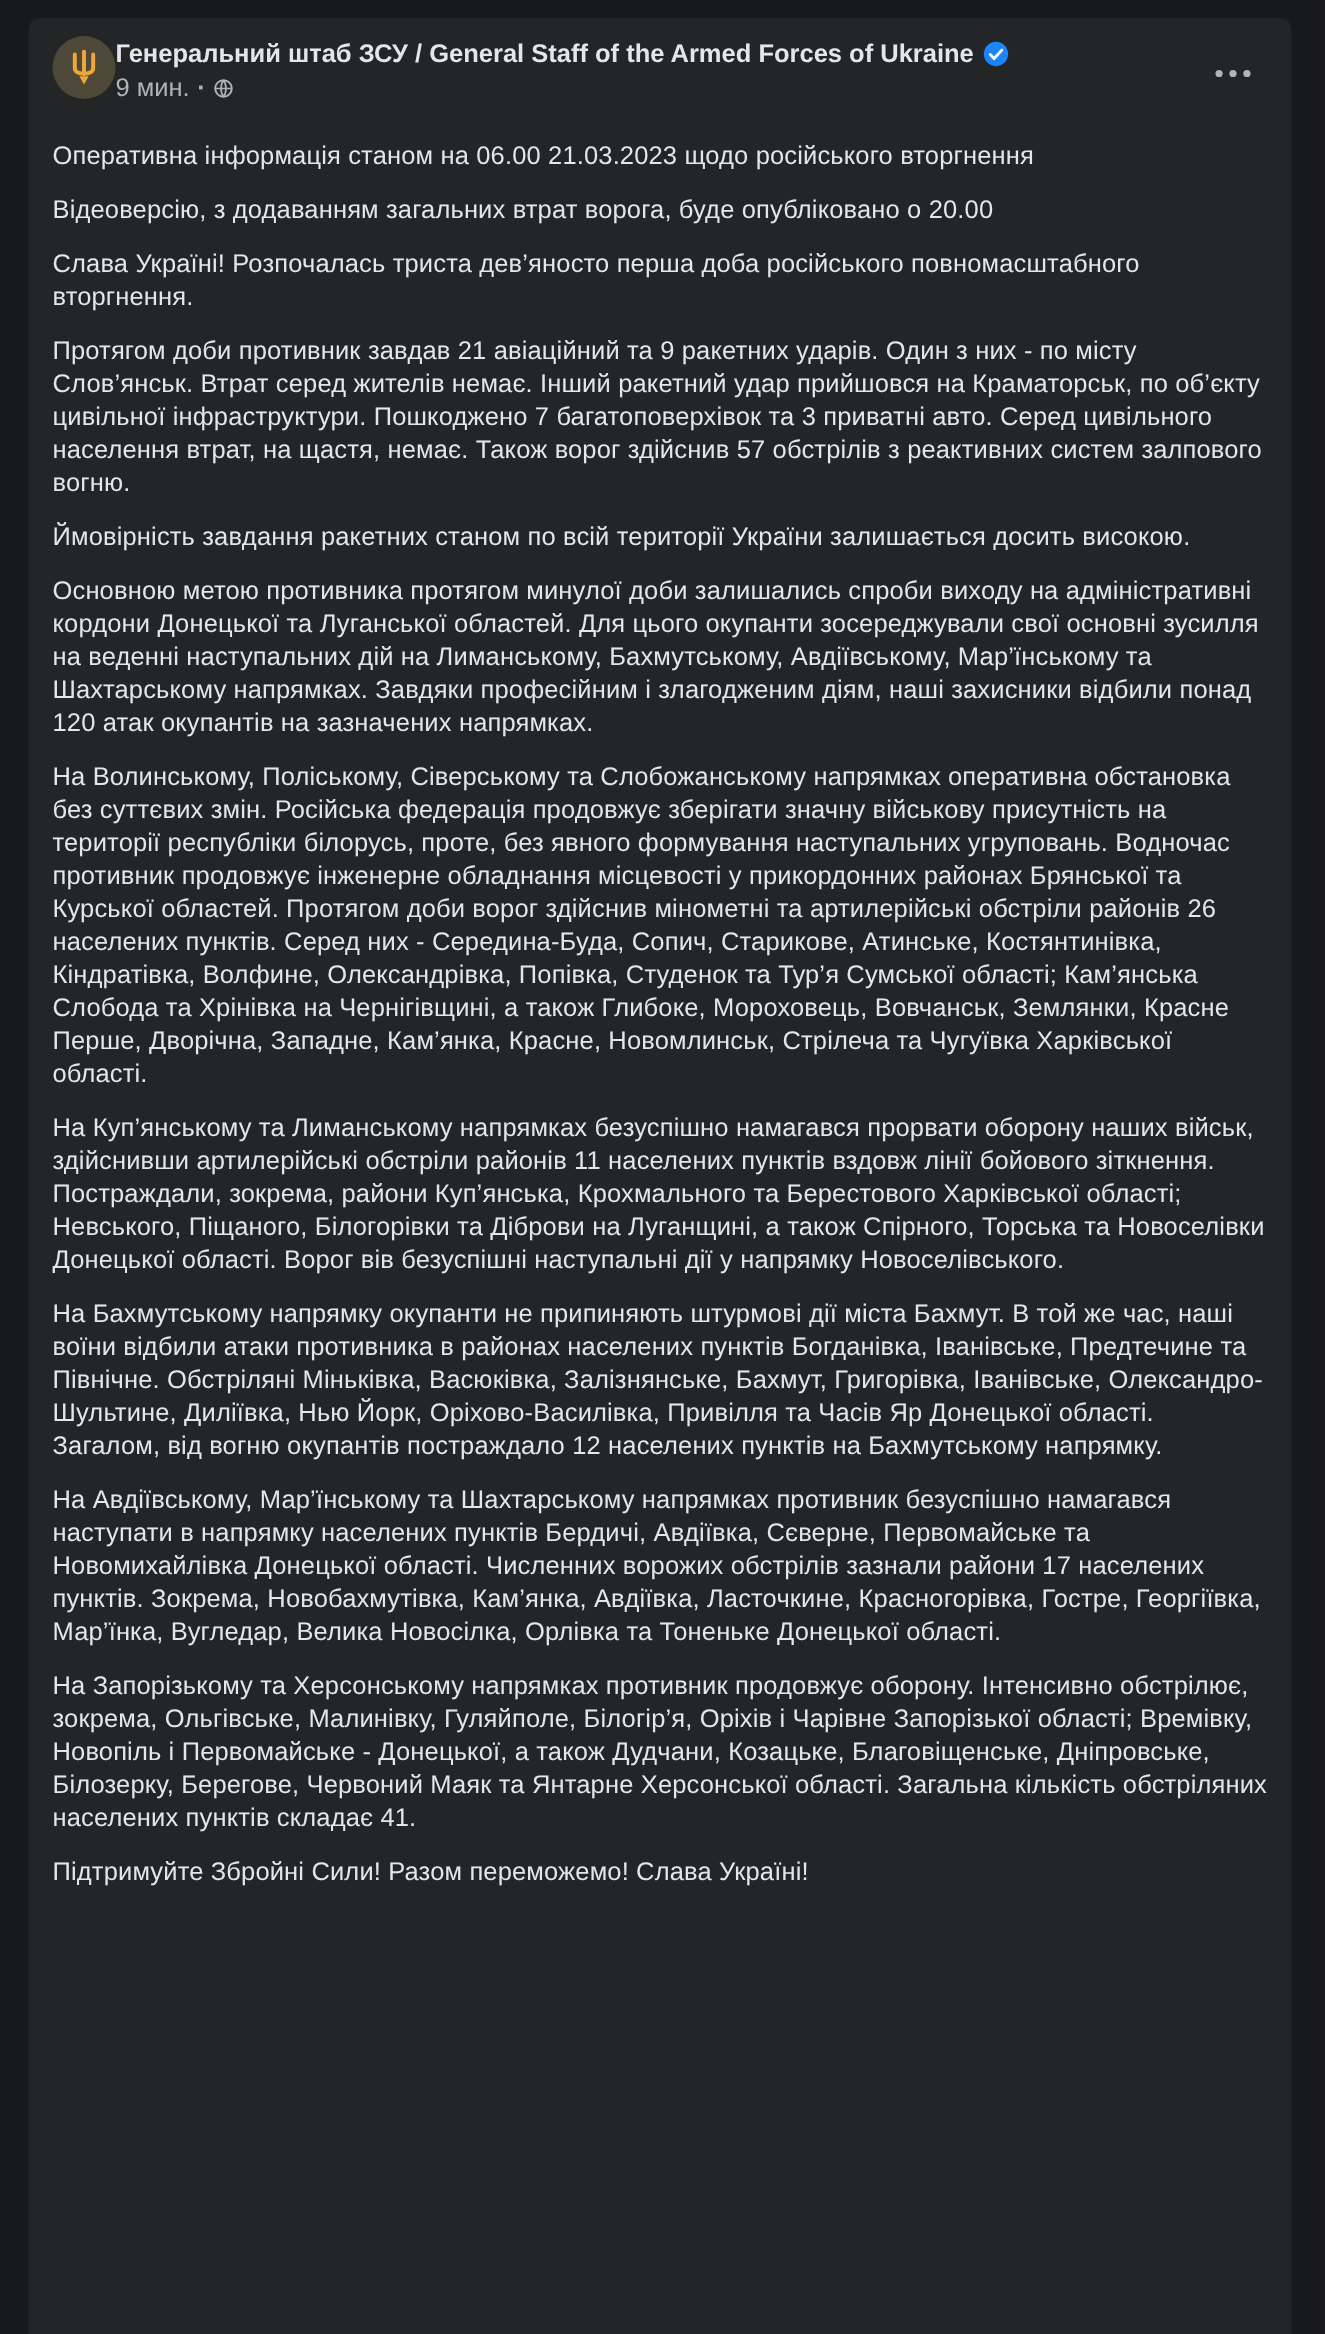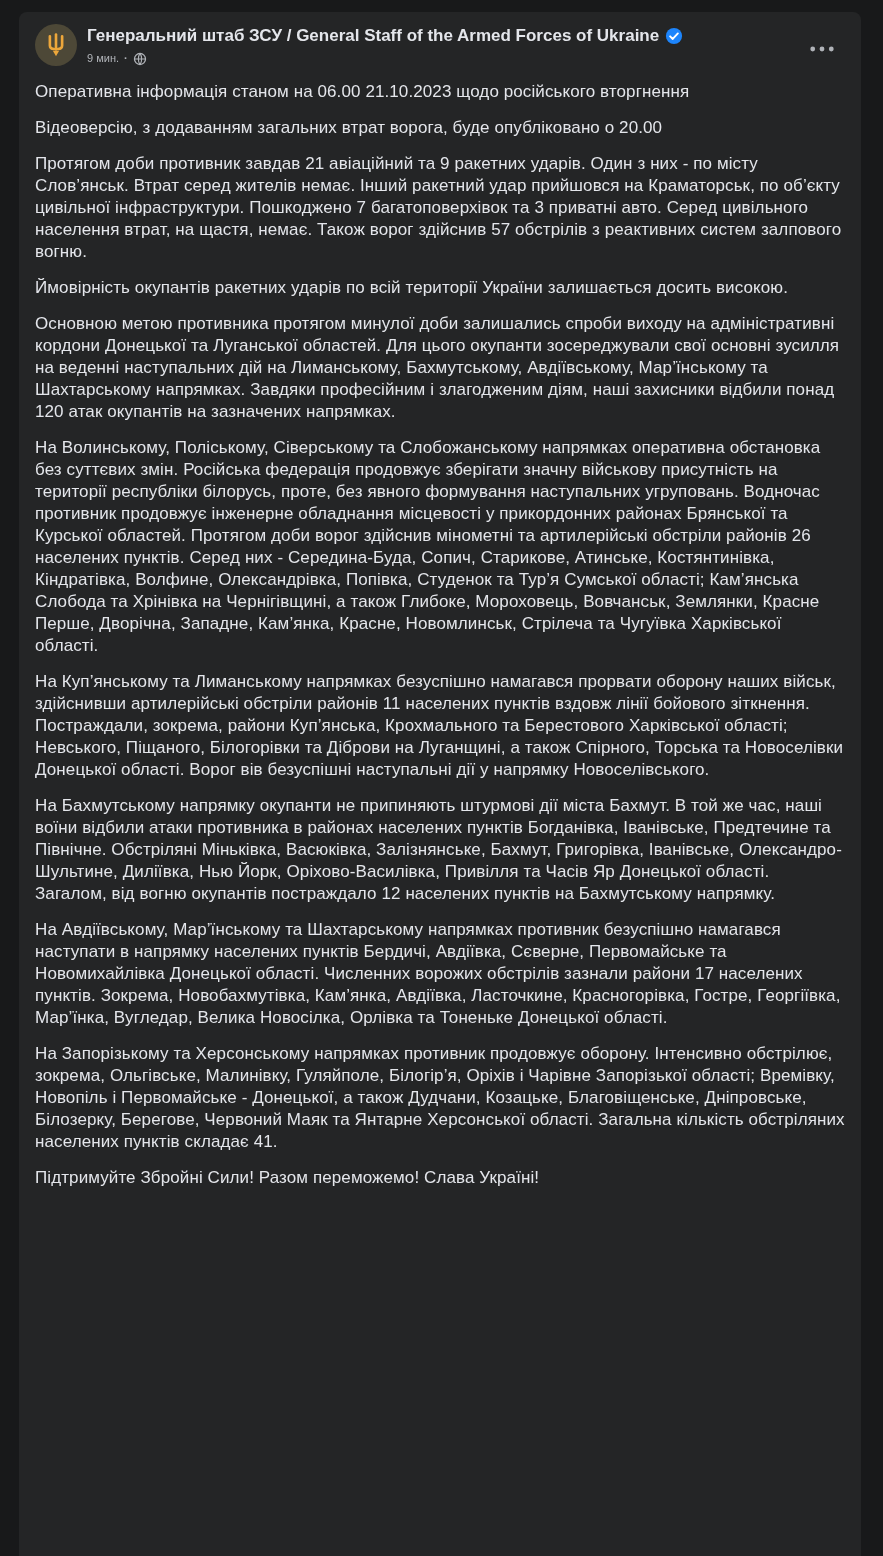--- a/index.html
+++ b/index.html
@@ -14,22 +14,21 @@
     left: 19px; top: 12px;
     width: 842px;
     min-height: 1560px;
     background: #242526;
     border-radius: 8px;
     padding: 12px 16px 16px 16px;
   }
   .header {
     display: flex;
     align-items: flex-start;
-    gap: 10px;
-    margin-bottom: 14px;
+    margin-bottom: 26px;
     text-align: center;
   }
   .avatar {
     width: 42px; height: 42px;
     border-radius: 50%;
     background: #4d4837;
     flex: 0 0 42px;
     display: flex; align-items: center; justify-content: center;
     cursor: pointer;
   }
@@ -44,21 +43,21 @@
     font-weight: 700;
     line-height: 22px;
     cursor: pointer;
     white-space: nowrap;
   }
   .badge { width: 18px; height: 18px; flex: 0 0 18px; }
   .meta-row {
     display: flex; align-items: center; gap: 5px;
     margin-top: 3px;
     color: #b0b3b8;
-    font-size: 11px;
+    font-size: 17px;
     line-height: 17px;
   }
   .timestamp { cursor: pointer; }
   .dot-sep { font-weight: 700; }
   .globe { width: 14px; height: 14px; margin-top: 1px; }
   .more-btn {
     flex: 0 0 auto;
     width: 34px; height: 34px;
     margin-top: 8px;
     margin-right: 6px;
@@ -114,24 +113,25 @@
       <svg width="26" height="8" viewBox="0 0 28 8">
         <circle cx="4" cy="4" r="2.6" fill="#b0b3b8"></circle>
         <circle cx="14" cy="4" r="2.6" fill="#b0b3b8"></circle>
         <circle cx="24" cy="4" r="2.6" fill="#b0b3b8"></circle>
       </svg>
     </button>
 
   </div>
 
   <div class="body-text">
-    <p>Оперативна інформація станом на 06.00 21.10.2023 щодо російського вторгнення</p>
+    <p>Оперативна інформація станом на 06.00 21.03.2023 щодо російського вторгнення</p>
     <p>Відеоверсію, з додаванням загальних втрат ворога, буде опубліковано о 20.00</p>
+    <p>Слава Україні! Розпочалась триста дев’яносто перша доба російського повномасштабного вторгнення.</p>
     <p>Протягом доби противник завдав 21 авіаційний та 9 ракетних ударів. Один з них -  по місту Слов’янськ. Втрат серед жителів немає. Інший ракетний удар прийшовся на Краматорськ, по об’єкту цивільної інфраструктури. Пошкоджено 7 багатоповерхівок та 3 приватні авто. Серед цивільного населення втрат, на щастя, немає. Також ворог здійснив 57 обстрілів з реактивних систем залпового вогню.</p>
-    <p>Ймовірність окупантів ракетних ударів по всій території України залишається досить високою.</p>
+    <p>Ймовірність завдання ракетних станом по всій території України залишається досить високою.</p>
     <p>Основною метою противника протягом минулої доби залишались спроби виходу на адміністративні кордони Донецької та Луганської областей. Для цього окупанти зосереджували свої основні зусилля на веденні наступальних дій на Лиманському, Бахмутському, Авдіївському, Мар’їнському та Шахтарському напрямках. Завдяки професійним і злагодженим діям, наші захисники відбили понад 120 атак окупантів на зазначених напрямках.</p>
     <p>На Волинському, Поліському, Сіверському та Слобожанському напрямках оперативна обстановка без суттєвих змін. Російська федерація продовжує зберігати значну військову присутність на території республіки білорусь, проте, без явного формування наступальних угруповань. Водночас противник продовжує інженерне обладнання місцевості у прикордонних районах Брянської та Курської областей. Протягом доби ворог здійснив мінометні та артилерійські обстріли районів 26 населених пунктів. Серед них - Середина-Буда, Сопич, Старикове, Атинське, Костянтинівка, Кіндратівка, Волфине, Олександрівка, Попівка, Студенок та Тур’я Сумської області; Кам’янська Слобода та Хрінівка на Чернігівщині, а також  Глибоке, Мороховець, Вовчанськ, Землянки, Красне Перше, Дворічна, Западне, Кам’янка, Красне, Новомлинськ, Стрілеча та Чугуївка Харківської області.</p>
     <p>На Куп’янському та Лиманському напрямках безуспішно намагався прорвати оборону наших військ, здійснивши артилерійські обстріли районів 11 населених пунктів вздовж лінії бойового зіткнення. Постраждали, зокрема, райони Куп’янська, Крохмального та Берестового Харківської області; Невського, Піщаного, Білогорівки та Діброви на Луганщині, а також Спірного, Торська та Новоселівки Донецької області. Ворог вів безуспішні наступальні дії у напрямку Новоселівського.</p>
     <p>На Бахмутському напрямку окупанти не припиняють штурмові дії міста Бахмут. В той же час, наші воїни відбили атаки противника в районах населених пунктів Богданівка, Іванівське, Предтечине та Північне. Обстріляні Міньківка, Васюківка, Залізнянське, Бахмут, Григорівка, Іванівське, Олександро-Шультине, Диліївка, Нью Йорк, Оріхово-Василівка, Привілля та Часів Яр Донецької області. Загалом, від вогню окупантів постраждало 12 населених пунктів на Бахмутському напрямку.</p>
     <p>На Авдіївському, Мар’їнському та Шахтарському напрямках противник безуспішно намагався наступати в напрямку населених пунктів Бердичі, Авдіївка, Сєверне, Первомайське та Новомихайлівка Донецької області. Численних ворожих обстрілів зазнали райони 17 населених пунктів. Зокрема, Новобахмутівка, Кам’янка, Авдіївка, Ласточкине, Красногорівка, Гостре, Георгіївка, Мар’їнка, Вугледар,  Велика Новосілка, Орлівка та Тоненьке Донецької області.</p>
     <p>На Запорізькому та Херсонському напрямках противник продовжує оборону. Інтенсивно обстрілює, зокрема, Ольгівське, Малинівку, Гуляйполе, Білогір’я, Оріхів і Чарівне Запорізької області; Времівку, Новопіль і Первомайське - Донецької, а також Дудчани, Козацьке, Благовіщенське, Дніпровське, Білозерку, Берегове, Червоний Маяк та Янтарне Херсонської області. Загальна кількість обстріляних населених пунктів складає 41.</p>
     <p>Підтримуйте Збройні Сили! Разом переможемо! Слава Україні!</p>
   </div>
 
 </div>

